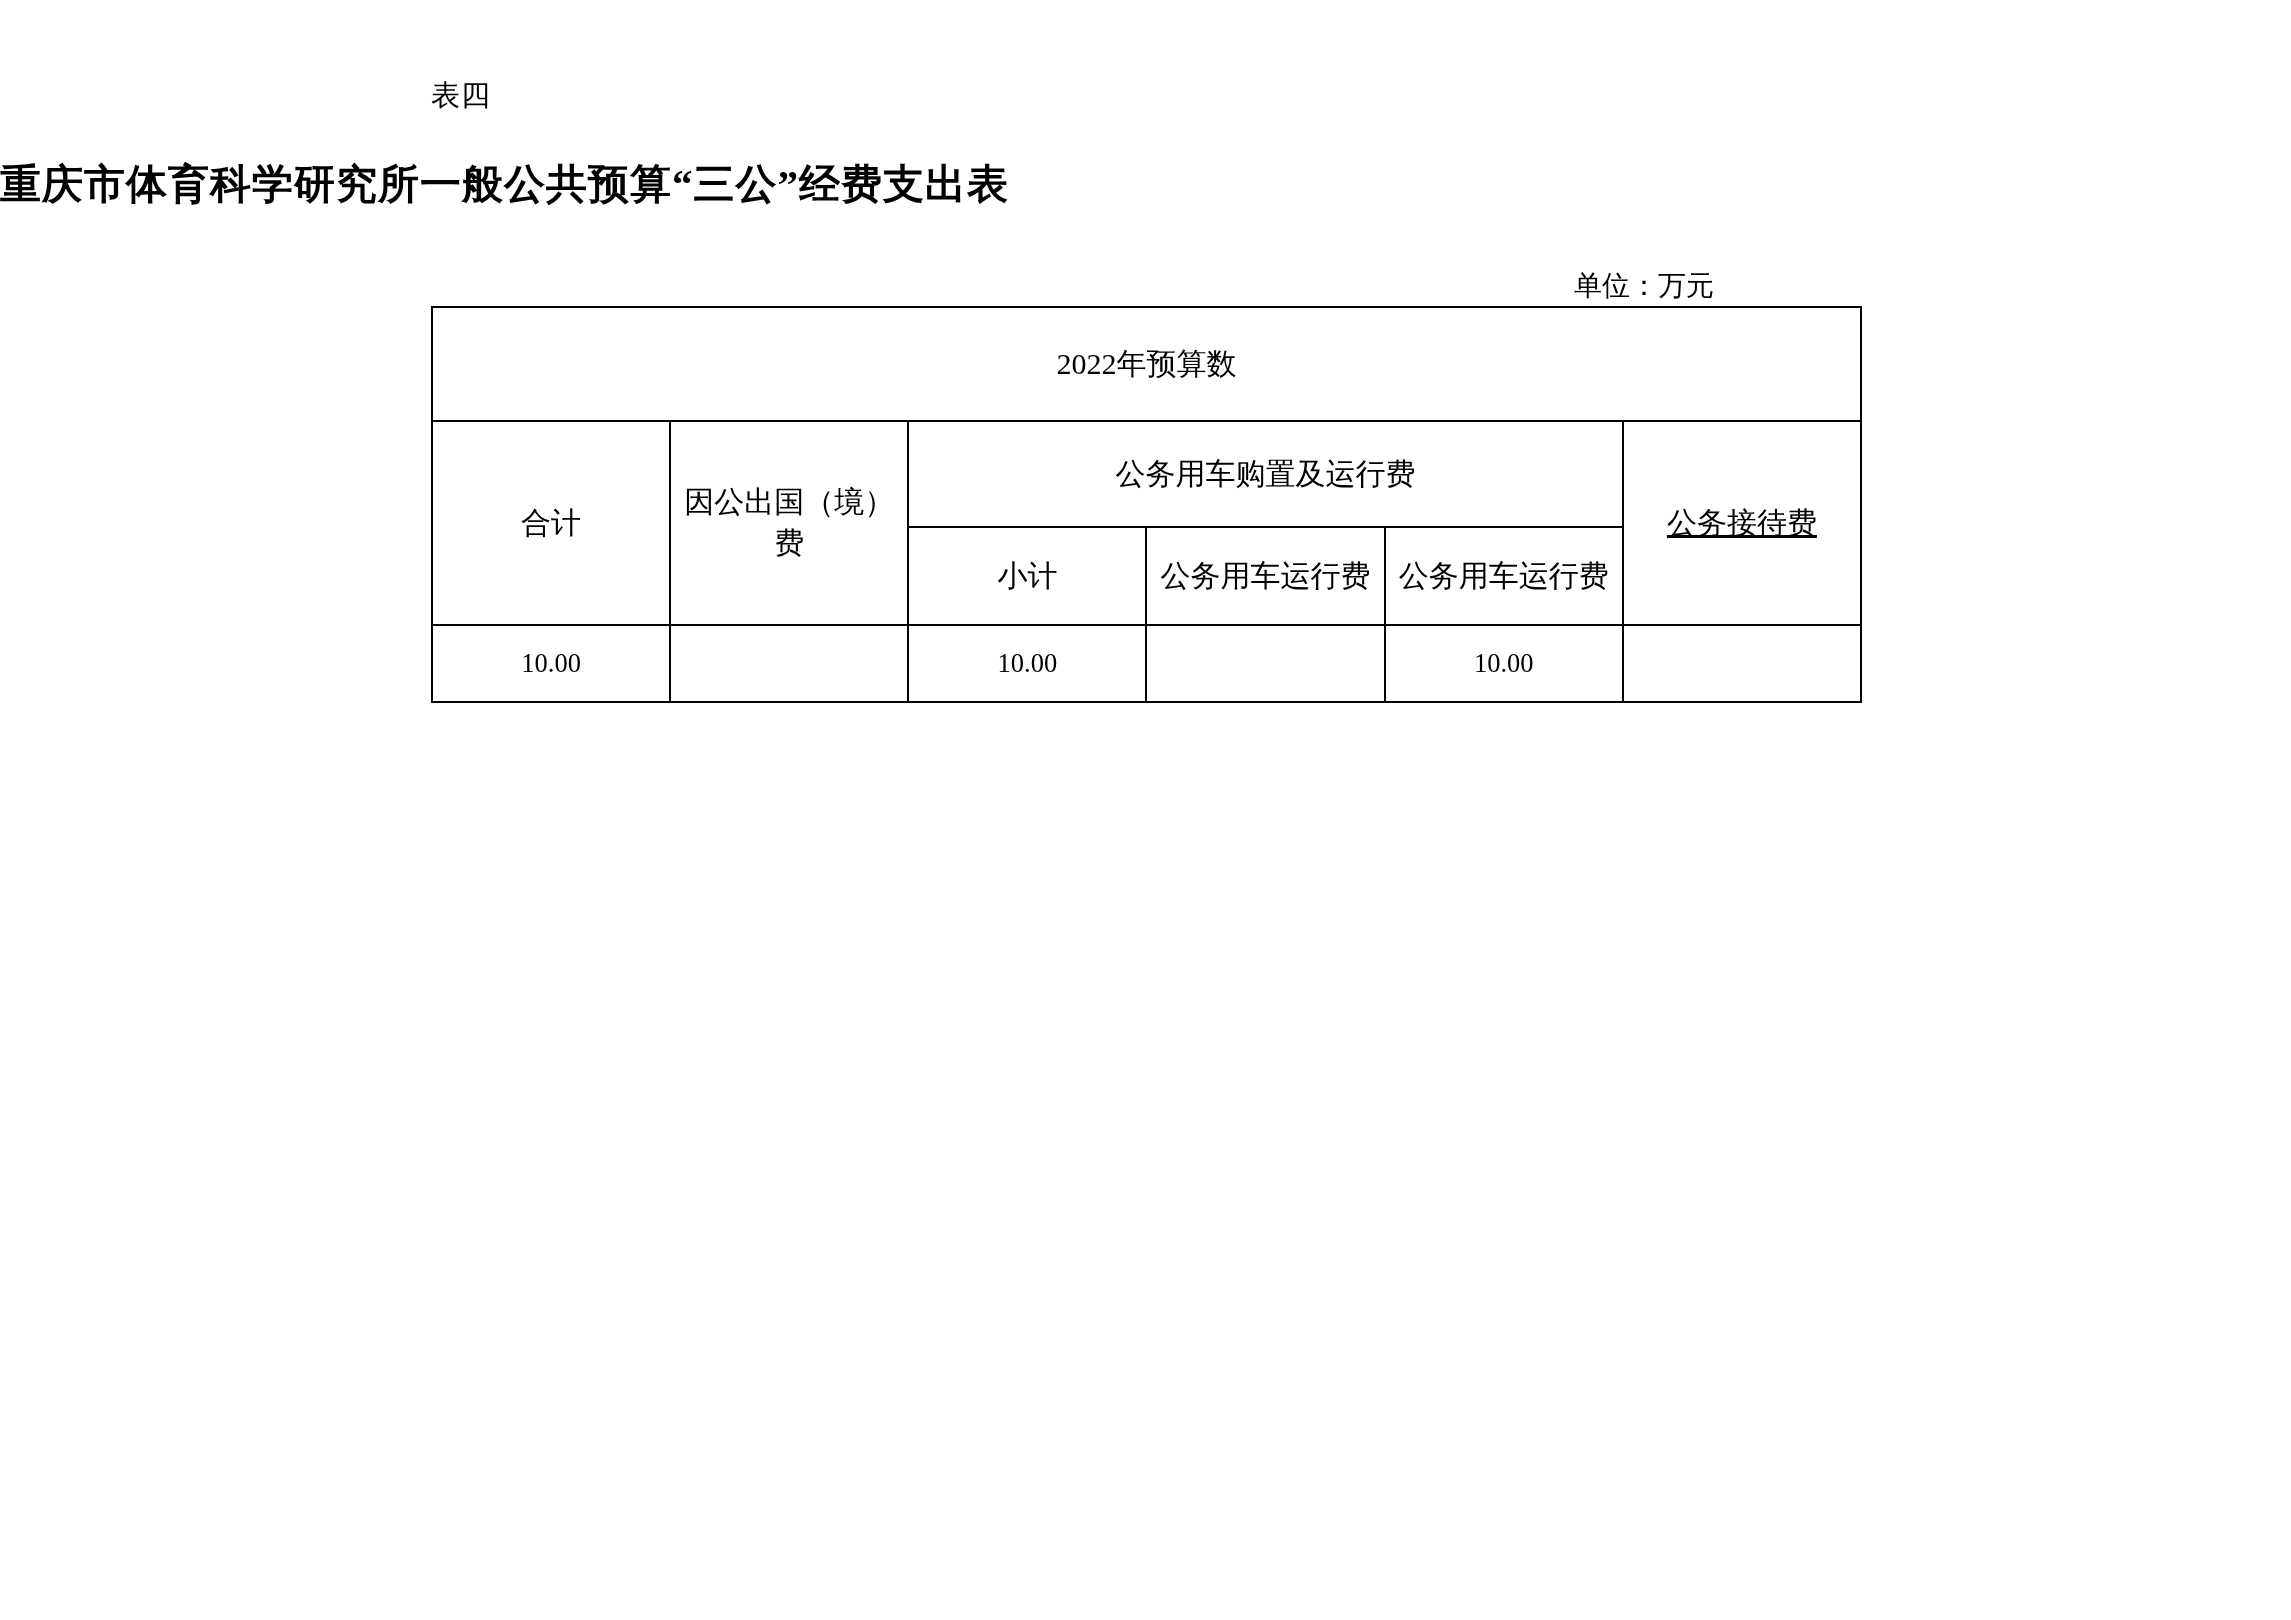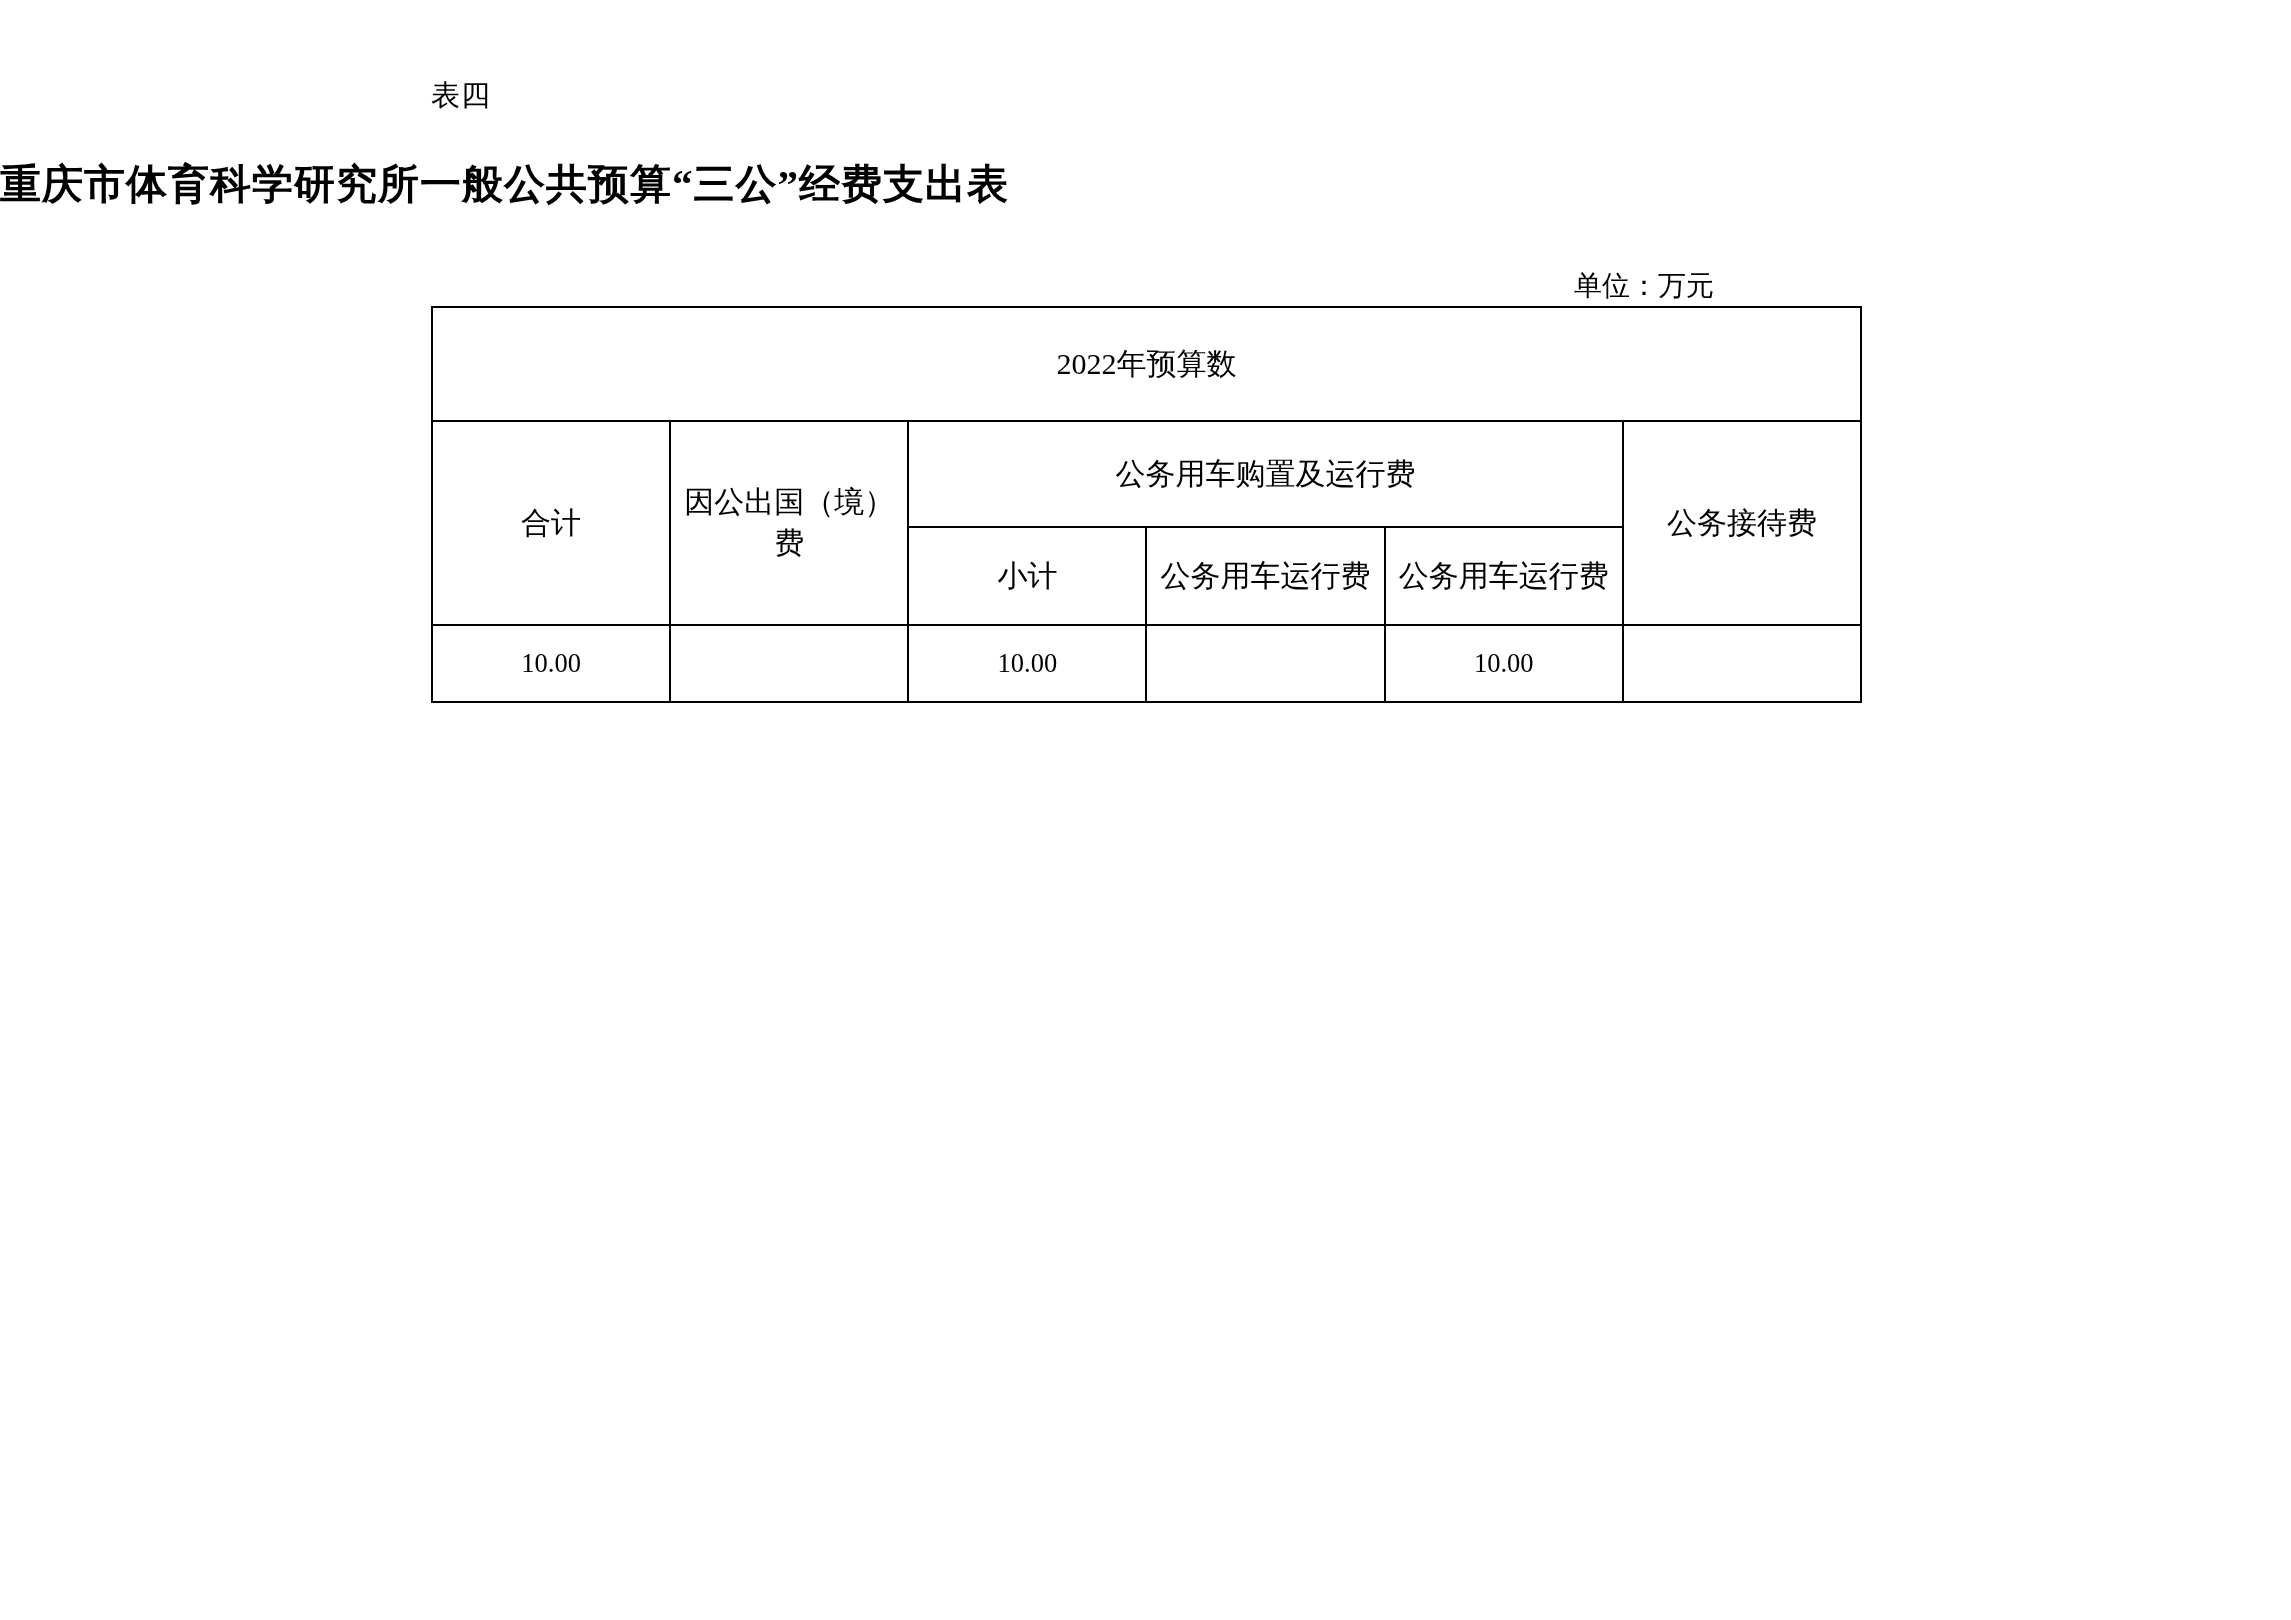--- a/index.html
+++ b/index.html
@@ -84,21 +84,21 @@
   }
   .data-row td {
     height: 73px;
     font-size: 26.5px;
   }
   .col-total { width: 206px; }
   .col-abroad { width: 255px; }
   .col-sub { width: 230px; margin-top: 47px; }
   .col-purchase { width: 240px; }
   .col-operate { width: 235px; }
-  .col-reception { width: 265px; }
+  .col-reception { width: 265px; text-decoration: underline; }
 </style>
 </head>
 <body>
 
 <div class="page">
 
   <div class="sheet-label">表四</div>
 
   <div class="doc-title">重庆市体育科学研究所一般公共预算“三公”经费支出表</div>
 

